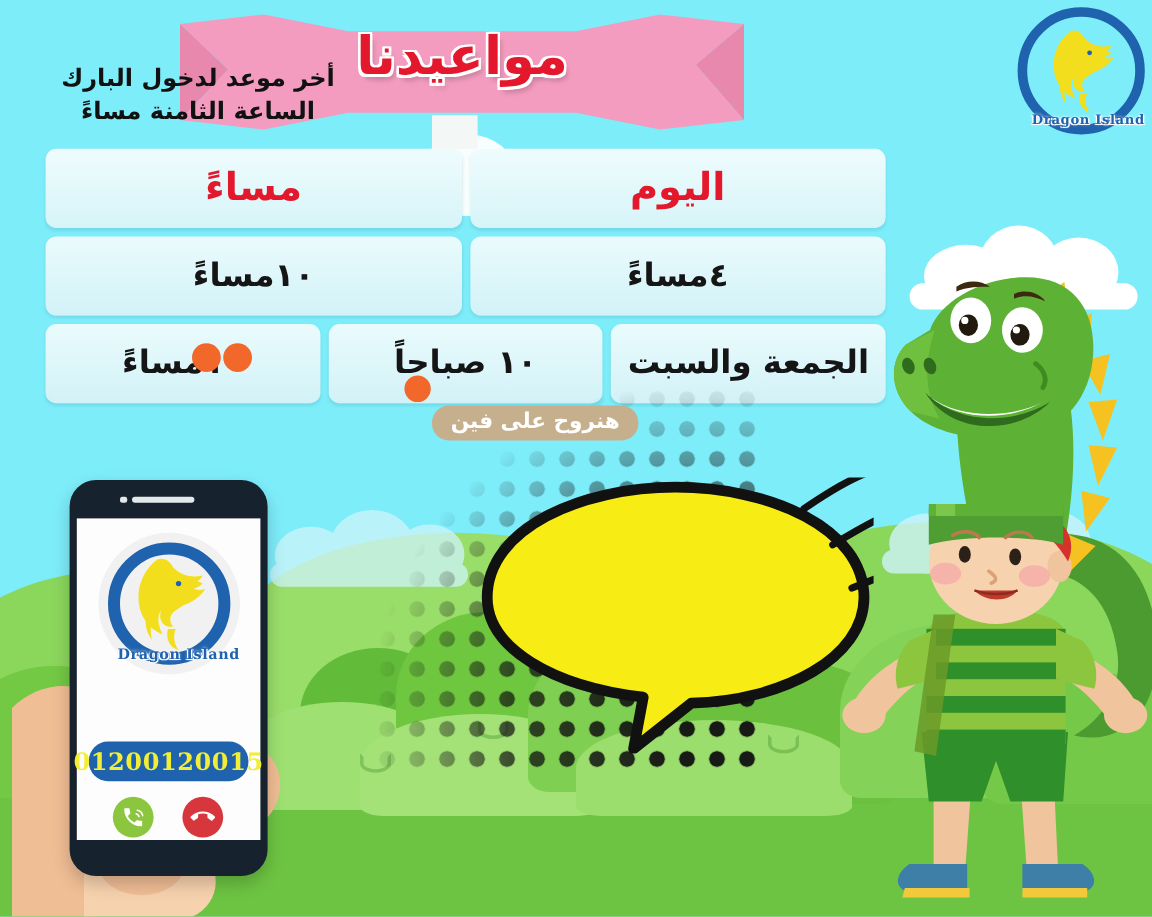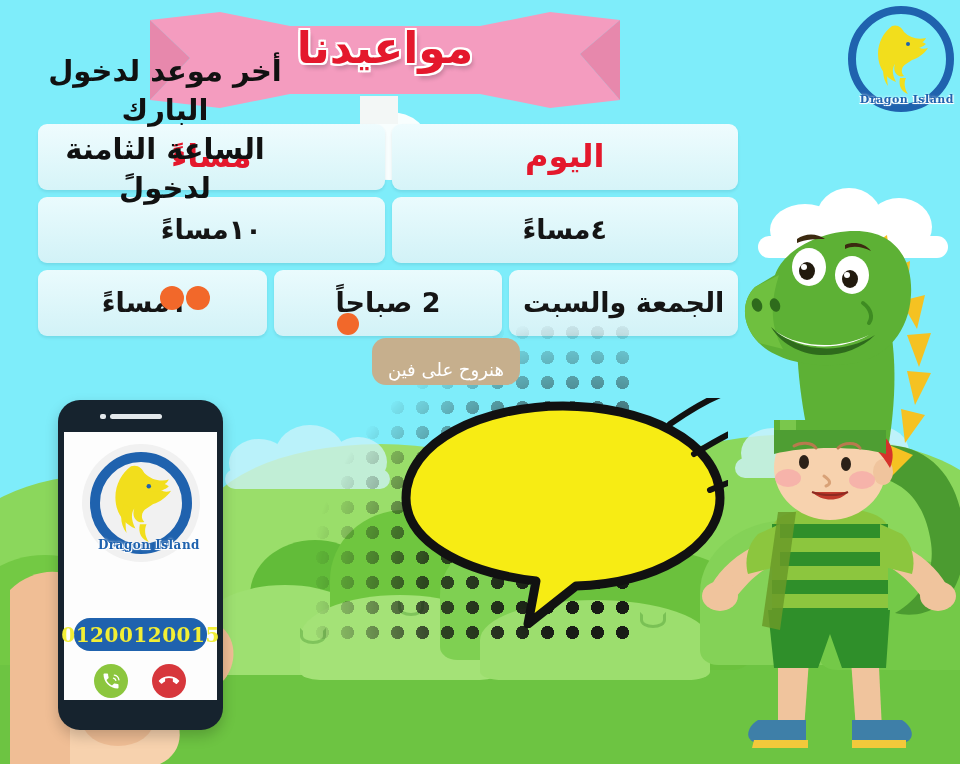--- a/index.html
+++ b/index.html
@@ -224,21 +224,21 @@
     left: 398px; top: 398px;
     width: 330px; height: 230px;
   }
   #bubble-text {
     position: absolute;
     left: 34px; top: 52px;
     width: 262px;
     direction: rtl;
     text-align: center;
     color: #111;
-    font-size: 29px;
+    font-size: 20px;
     font-weight: bold;
     line-height: 1.35;
   }
 
   
   #watermark {
     position: absolute;
     left: 306px; top: 336px;
     width: 340px;
     pointer-events: none;
@@ -248,27 +248,27 @@
     font-weight: bold;
     font-size: 62px;
     color: #FFFFFF;
     letter-spacing: -2px;
     text-shadow: 2px 3px 2px rgba(0,0,0,.18);
     line-height: .95;
   }
   #wm-badge {
     display: inline-block;
     margin-top: 2px;
-    padding: 21px 16px 5px 16px;
+    padding: 3px 16px 5px 16px;
     background: #C6AF8D;
     border-radius: 14px;
     color: #FFFFFF;
     direction: rtl;
     font-size: 18px;
-    font-weight: normal;
+    font-weight: bold;
   }
 </style>
 </head>
 <body>
 
 <div id="poster">
 
   <div class="ground"></div>
   <div class="hill" style="left:-40px;bottom:140px;width:300px;height:150px;background:#8BD75C;"></div>
   <div class="hill" style="left:200px;bottom:150px;width:360px;height:170px;background:#9ADE6A;"></div>
@@ -353,21 +353,21 @@
       <div class="cell">مساءً</div>
     </div>
 
     <div class="srow">
       <div class="cell">٤مساءً</div>
       <div class="cell">١٠مساءً</div>
     </div>
 
     <div class="srow" style="position:relative;">
       <div class="cell">الجمعة والسبت</div>
-      <div class="cell">2 صباحاً</div>
+      <div class="cell">١٠ صباحاً</div>
       <div class="cell">١٠مساءً</div>
       <div class="orange-dot" style="left:122px;top:16px;"></div>
       <div class="orange-dot" style="left:148px;top:16px;"></div>
     </div>
   </div>
 
   <div class="orange-dot" style="left:337px;top:313px;width:22px;height:22px;"></div>
 
   <div class="halftone"></div>
 
@@ -379,21 +379,21 @@
              C62 174 8 142 8 100
              C8 42 87 8 165 8 Z" fill="#F7EC14" stroke="#111111" stroke-width="9" stroke-linejoin="round"></path>
     <g stroke="#111111" stroke-width="6" fill="none" stroke-linecap="round">
       <path d="M272 26 C298 8 318 -2 330 -6"></path>
       <path d="M296 56 C322 40 342 30 354 26"></path>
       <path d="M312 92 C336 82 356 76 368 74"></path>
     </g>
   </svg>
   <div id="bubble-text">
     <div>أخر موعد لدخول البارك</div>
-    <div>الساعة الثامنة لدخولً</div>
+    <div>الساعة الثامنة مساءً</div>
   </div>
 
   <svg id="dragon" viewBox="0 0 230 420">
 
     <path d="M150 250 C205 250 235 300 228 365 C222 410 190 425 160 418
              C188 402 200 376 196 348 C190 306 168 286 140 282 Z" fill="#4B9B30"></path>
 
     <path d="M62 120 C60 180 70 230 80 270 L150 270 C160 220 165 160 150 110 Z" fill="#5DB135"></path>
 
     <g fill="#F5C222">

